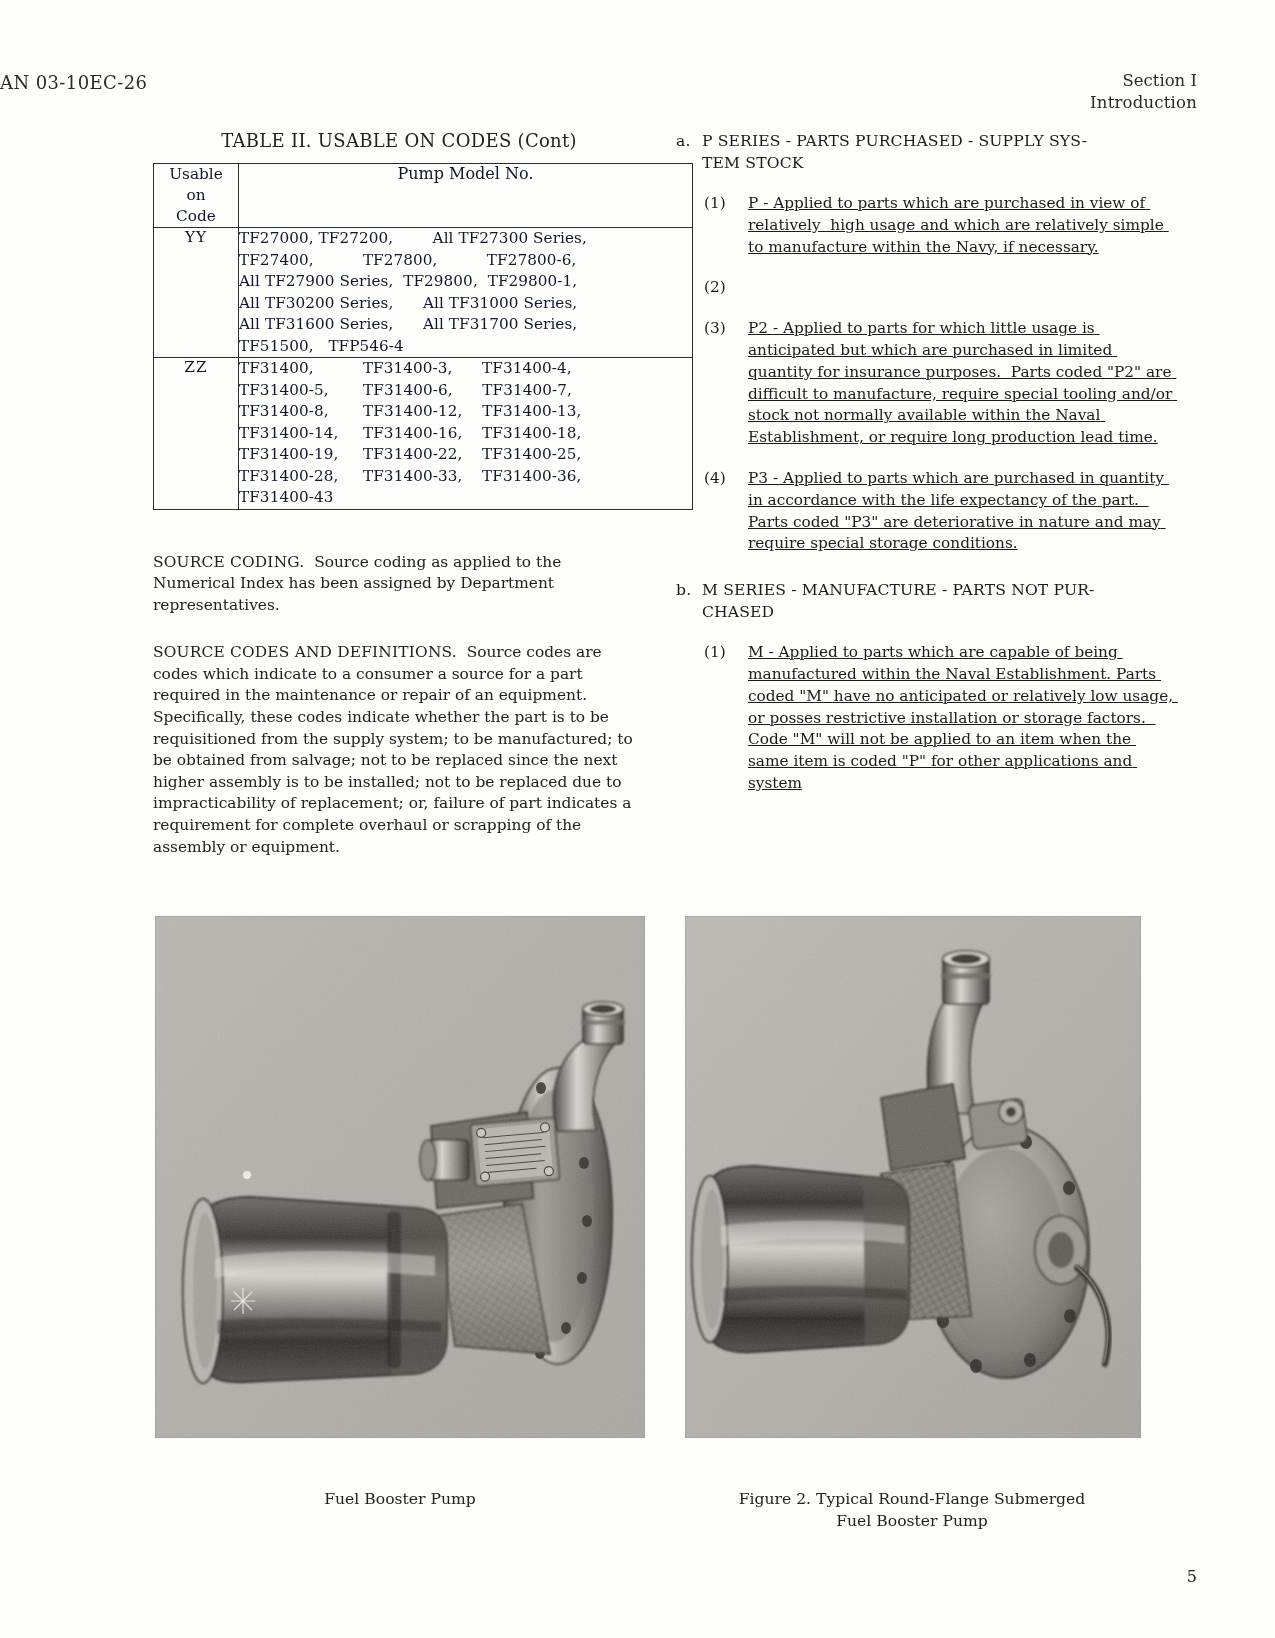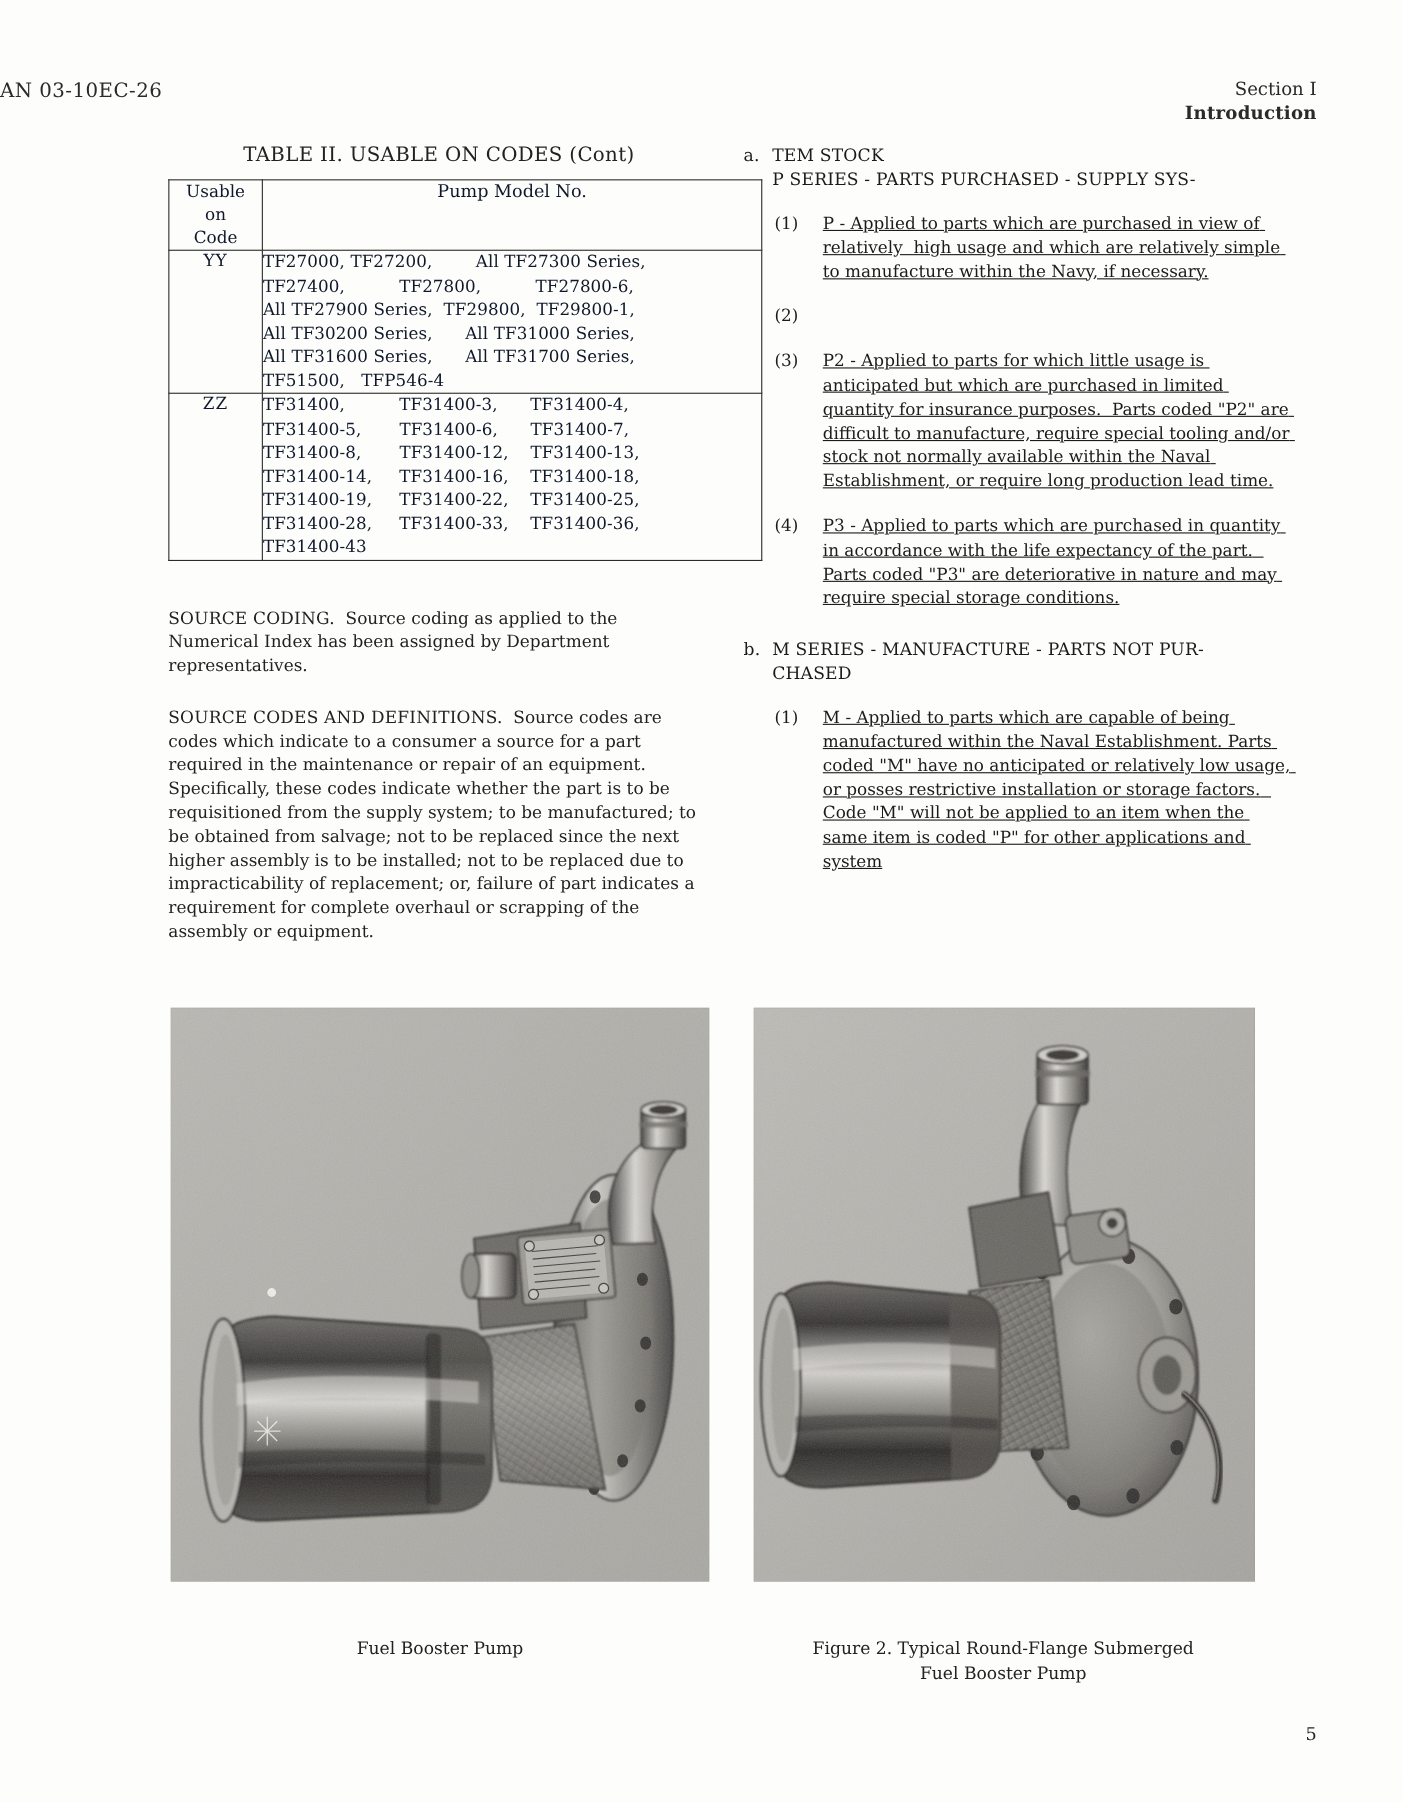--- a/index.html
+++ b/index.html
@@ -29,21 +29,21 @@
   }
   .runhead-right {
     position: absolute;
     right: 78px;
     top: 70px;
     text-align: right;
     font-size: 16.5px;
     line-height: 22px;
     color: #2a2a2a;
   }
-  .runhead-right .sub { letter-spacing: 0.2px; font-weight: bold; }
+  .runhead-right .sub { letter-spacing: 0.2px; }
 
   
   .col-left {
     position: absolute;
     left: 153px;
     top: 130px;
     width: 492px;
   }
   .col-right {
     position: absolute;
@@ -224,22 +224,22 @@
       <span class="lead">SOURCE CODES AND DEFINITIONS.</span><span class="pline">  Source codes are codes which indicate to a consumer a source for a part required in the maintenance or repair of an equipment.  Specifically, these codes indicate whether the part is to be requisitioned from the supply system; to be manufactured; to be obtained from salvage; not to be replaced since the next higher assembly is to be installed; not to be replaced due to impracticability of replacement; or, failure of part indicates a requirement for complete overhaul or scrapping of the assembly or equipment.</span>
     </p>
 
   </div>
 
   <div class="col-right">
 
     <div class="item-a">
       <div class="marker">a.</div>
       <div class="body">
+        <div>P SERIES - PARTS PURCHASED - SUPPLY SYS-</div>
         <div>TEM STOCK</div>
-        <div>P SERIES - PARTS PURCHASED - SUPPLY SYS-</div>
       </div>
     </div>
 
     <div class="item-n">
       <div class="marker">(1)</div>
       <div class="body nline">P - Applied to parts which are purchased in view of relatively  high usage and which are relatively simple to manufacture within the Navy, if necessary.</div>
     </div>
 
     <div class="item-n">
       <div class="marker">(2)</div>

